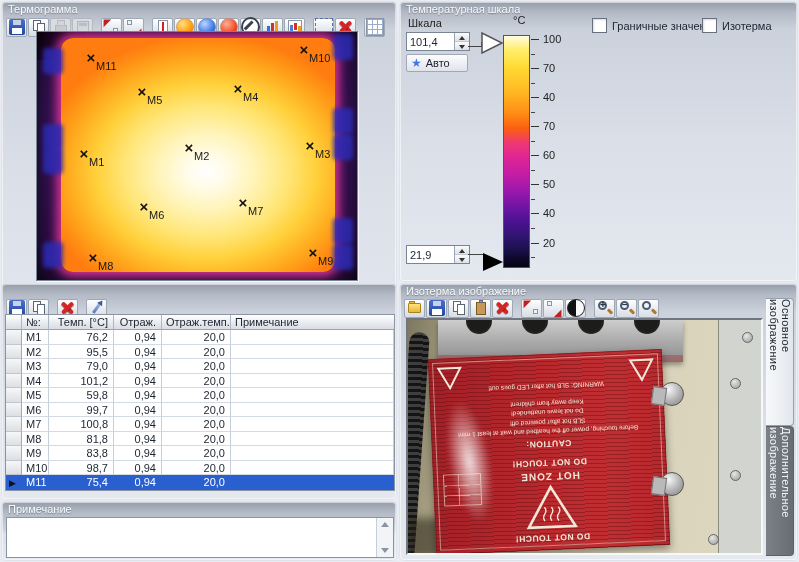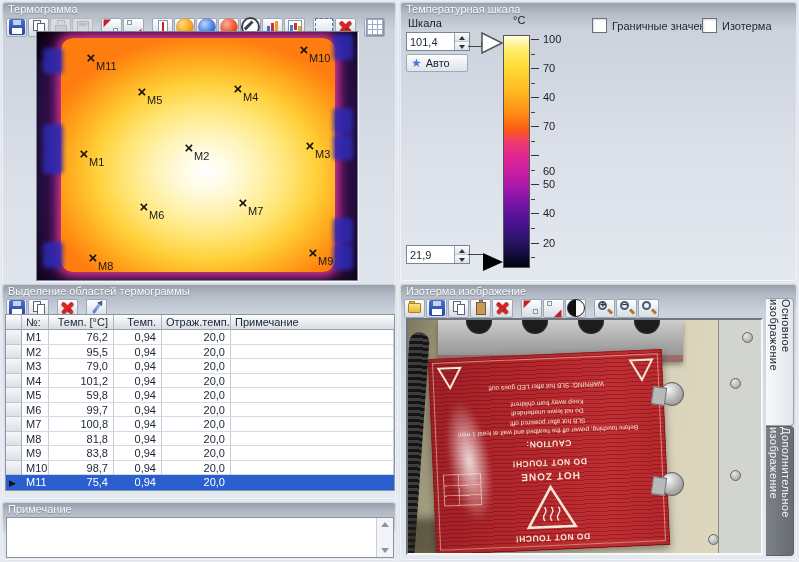--- a/index.html
+++ b/index.html
@@ -394,21 +394,21 @@
         <div class="tickmaj" style="top: 66.1px;"></div>
         <div class="ticklbl" style="top: 60.1px;">70</div>
         <div class="tickmin" style="top: 80.7px;"></div>
         <div class="tickmaj" style="top: 95.2px;"></div>
         <div class="ticklbl" style="top: 89.2px;">40</div>
         <div class="tickmin" style="top: 109.7px;"></div>
         <div class="tickmaj" style="top: 124.2px;"></div>
         <div class="ticklbl" style="top: 118.2px;">70</div>
         <div class="tickmin" style="top: 138.8px;"></div>
         <div class="tickmaj" style="top: 153.3px;"></div>
-        <div class="ticklbl" style="top: 147.3px; margin-top: 16px;">60</div>
+        <div class="ticklbl" style="top: 147.3px;">60</div>
         <div class="tickmin" style="top: 167.8px;"></div>
         <div class="tickmaj" style="top: 182.4px;"></div>
         <div class="ticklbl" style="top: 176.4px;">50</div>
         <div class="tickmin" style="top: 196.9px;"></div>
         <div class="tickmaj" style="top: 211.4px;"></div>
         <div class="ticklbl" style="top: 205.4px;">40</div>
         <div class="tickmin" style="top: 225.9px;"></div>
         <div class="tickmaj" style="top: 240.5px;"></div>
         <div class="ticklbl" style="top: 234.5px;">20</div>
         <div class="tickmin" style="top: 255px;"></div>
@@ -431,21 +431,20 @@
       <span class="cbox"></span>
       <span>Граничные значения</span>
     </div>
     <div class="checkbox" style="left:302px;top:16px;">
       <span class="cbox"></span>
       <span>Изотерма</span>
     </div>
   </section>
 
   <section class="panel" style="left:2px;top:284px;width:394px;height:215px;">
-    <div class="panel-title">Выделение областей термограммы</div>
     <div class="toolbar" style="left:4px;top:14px;">
         <button class="tbtn">
           <span class="ic ic-save">
             <i></i>
           </span>
         </button>
         <button class="tbtn">
           <span class="ic ic-copy">
             <i></i>
           </span>
@@ -461,21 +460,21 @@
           <span class="ic ic-edit">
             <i></i>
           </span>
         </button>
       </div>
     <div class="rtable">
       <div class="thead">
         <div class="th c0"></div>
         <div class="th c1">№:</div>
         <div class="th c2">Темп. [°C]</div>
-        <div class="th c3">Темп.</div>
+        <div class="th c3">Отраж.</div>
         <div class="th c4">Отраж.темп. [°</div>
         <div class="th c5" style="border-right:none;">Примечание</div>
       </div>
       <div>
           <div class="trow">
             <div class="td c0 rowhdr"></div>
             <div class="td c1">M1</div>
             <div class="td c2">76,2</div>
             <div class="td c3">0,94</div>
             <div class="td c4">20,0</div>

